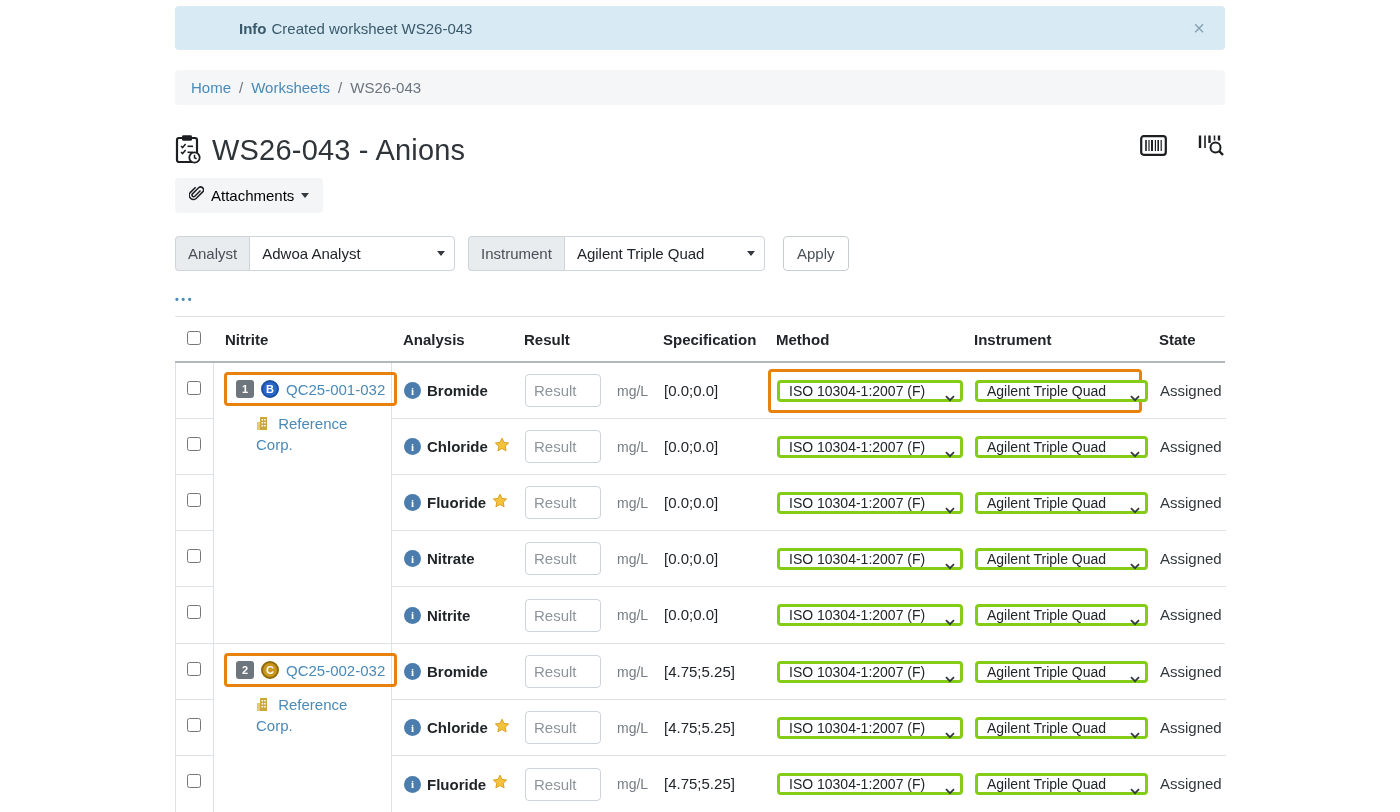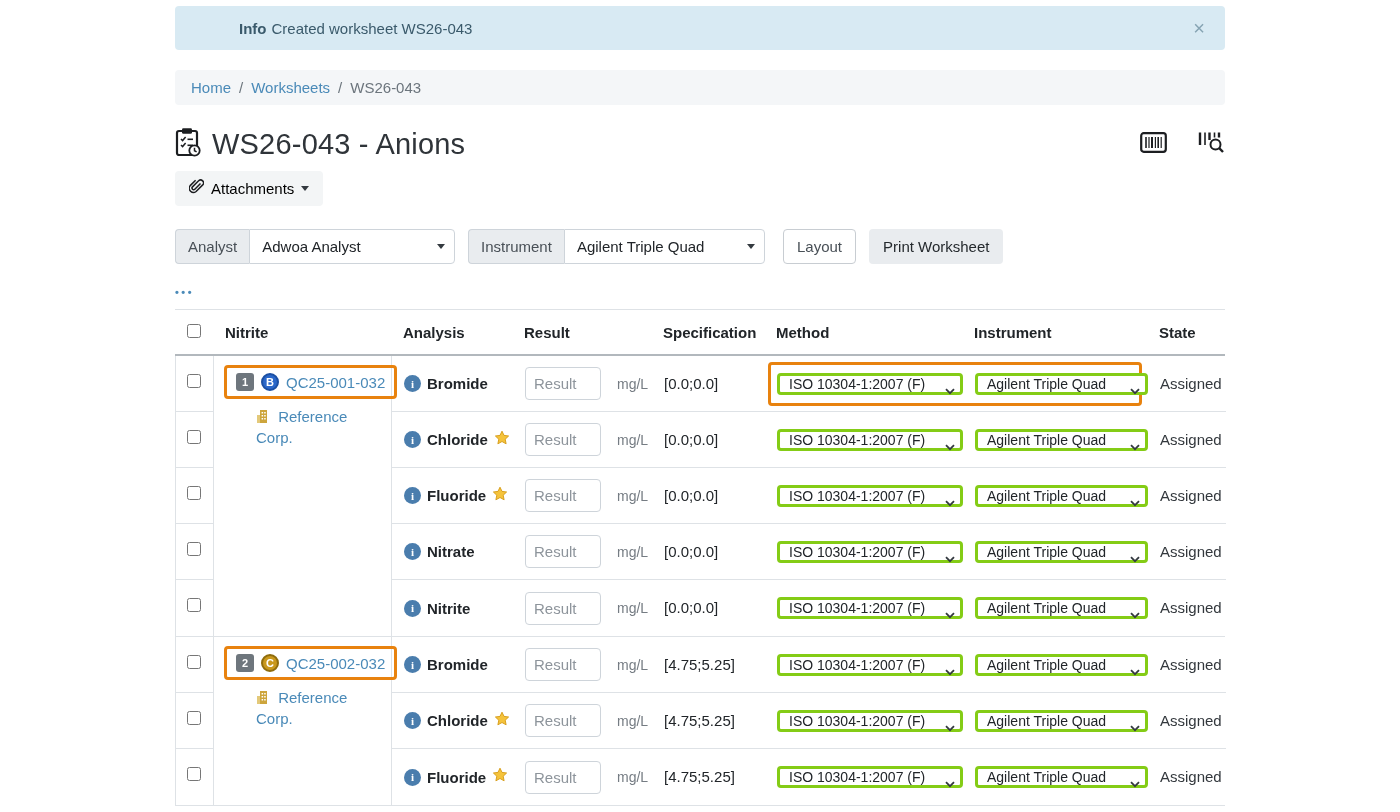--- a/index.html
+++ b/index.html
@@ -15,21 +15,21 @@
     cursor: pointer; background: none; border: none; font-family: inherit; }
 
   
   .breadcrumb { margin-top: 20px; background: #f4f6f8; border-radius: 4px;
     padding: 9px 16px; font-size: 15px; display: flex; gap: 8px; align-items: center; }
   .breadcrumb a { color: #4a8ab8; text-decoration: none; cursor: pointer; }
   .breadcrumb .sep { color: #6c757d; }
   .breadcrumb .current { color: #6c757d; }
 
   
-  .title-row { margin-top: 22px; display: flex; align-items: center; }
+  .title-row { margin-top: 29px; display: flex; align-items: flex-start; }
   .title-row h1 { font-size: 29px; font-weight: 400; color: #2f3439; margin-left: 10px; letter-spacing: .2px; }
   .title-icons { margin-left: auto; display: flex; gap: 30px; align-items: center; }
   .icon-btn { background: none; border: none; cursor: pointer; padding: 0; }
 
   
   .attachments { margin-top: 10px; display: inline-flex; align-items: center; gap: 7px;
     background: #f3f5f6; border: none; border-radius: 4px; padding: 8px 14px;
     font-size: 15px; color: #000000; cursor: pointer; font-family: inherit; }
   .caret { width: 0; height: 0; border-left: 4px solid transparent;
     border-right: 4px solid transparent; border-top: 5px solid #343a40; display: inline-block; }
@@ -203,22 +203,21 @@
     <div class="igroup" style="width:297px">
       <span class="ilabel">Instrument</span>
       <span class="sel-wrap" style="flex:1">
         <select>
           <option>Agilent Triple Quad</option>
         </select>
         <span class="tri caret"></span>
       </span>
     </div>
     <div class="gap13"></div>
-    <button class="btn-apply">Layout</button>
-    <button class="btn-print">Print Worksheet</button>
+    <button class="btn-apply">Apply</button>
   </div>
 
   
   <button class="expander">•••</button>
 
   
   <div class="ws-table">
     <div class="thead">
       <div class="col-check"><input type="checkbox" style=""></div>
       <div class="col-pos">Nitrite</div>

